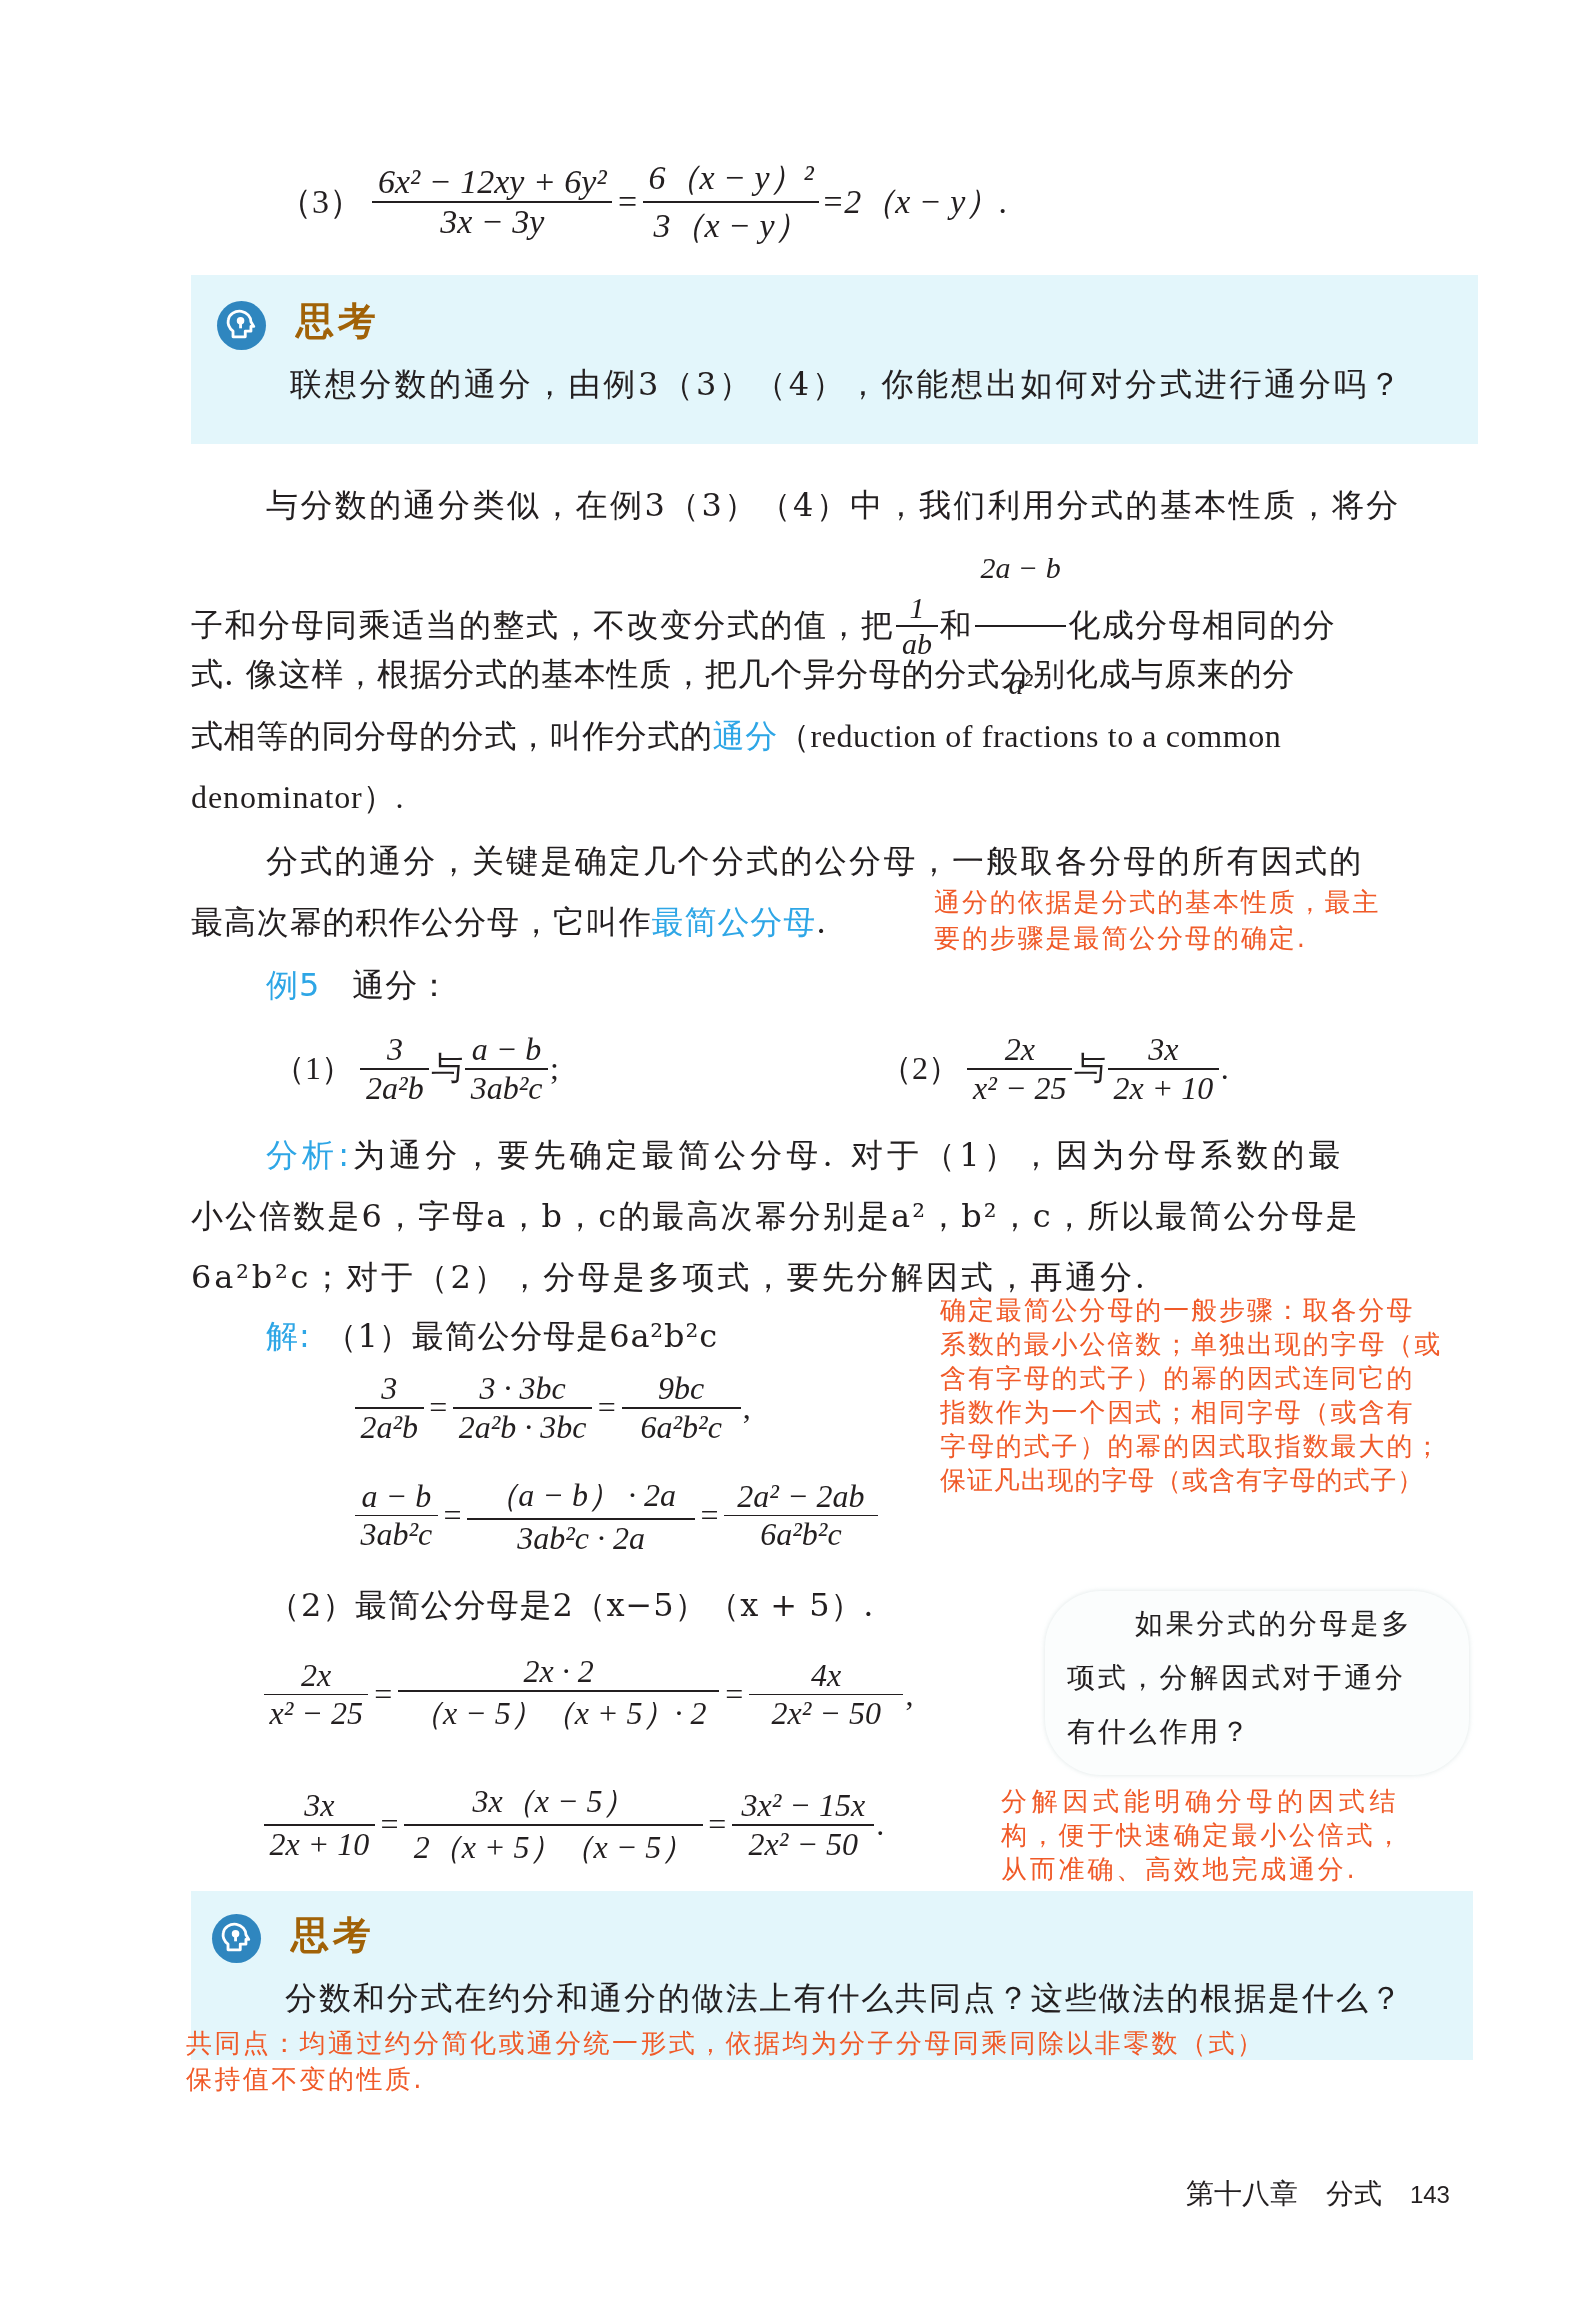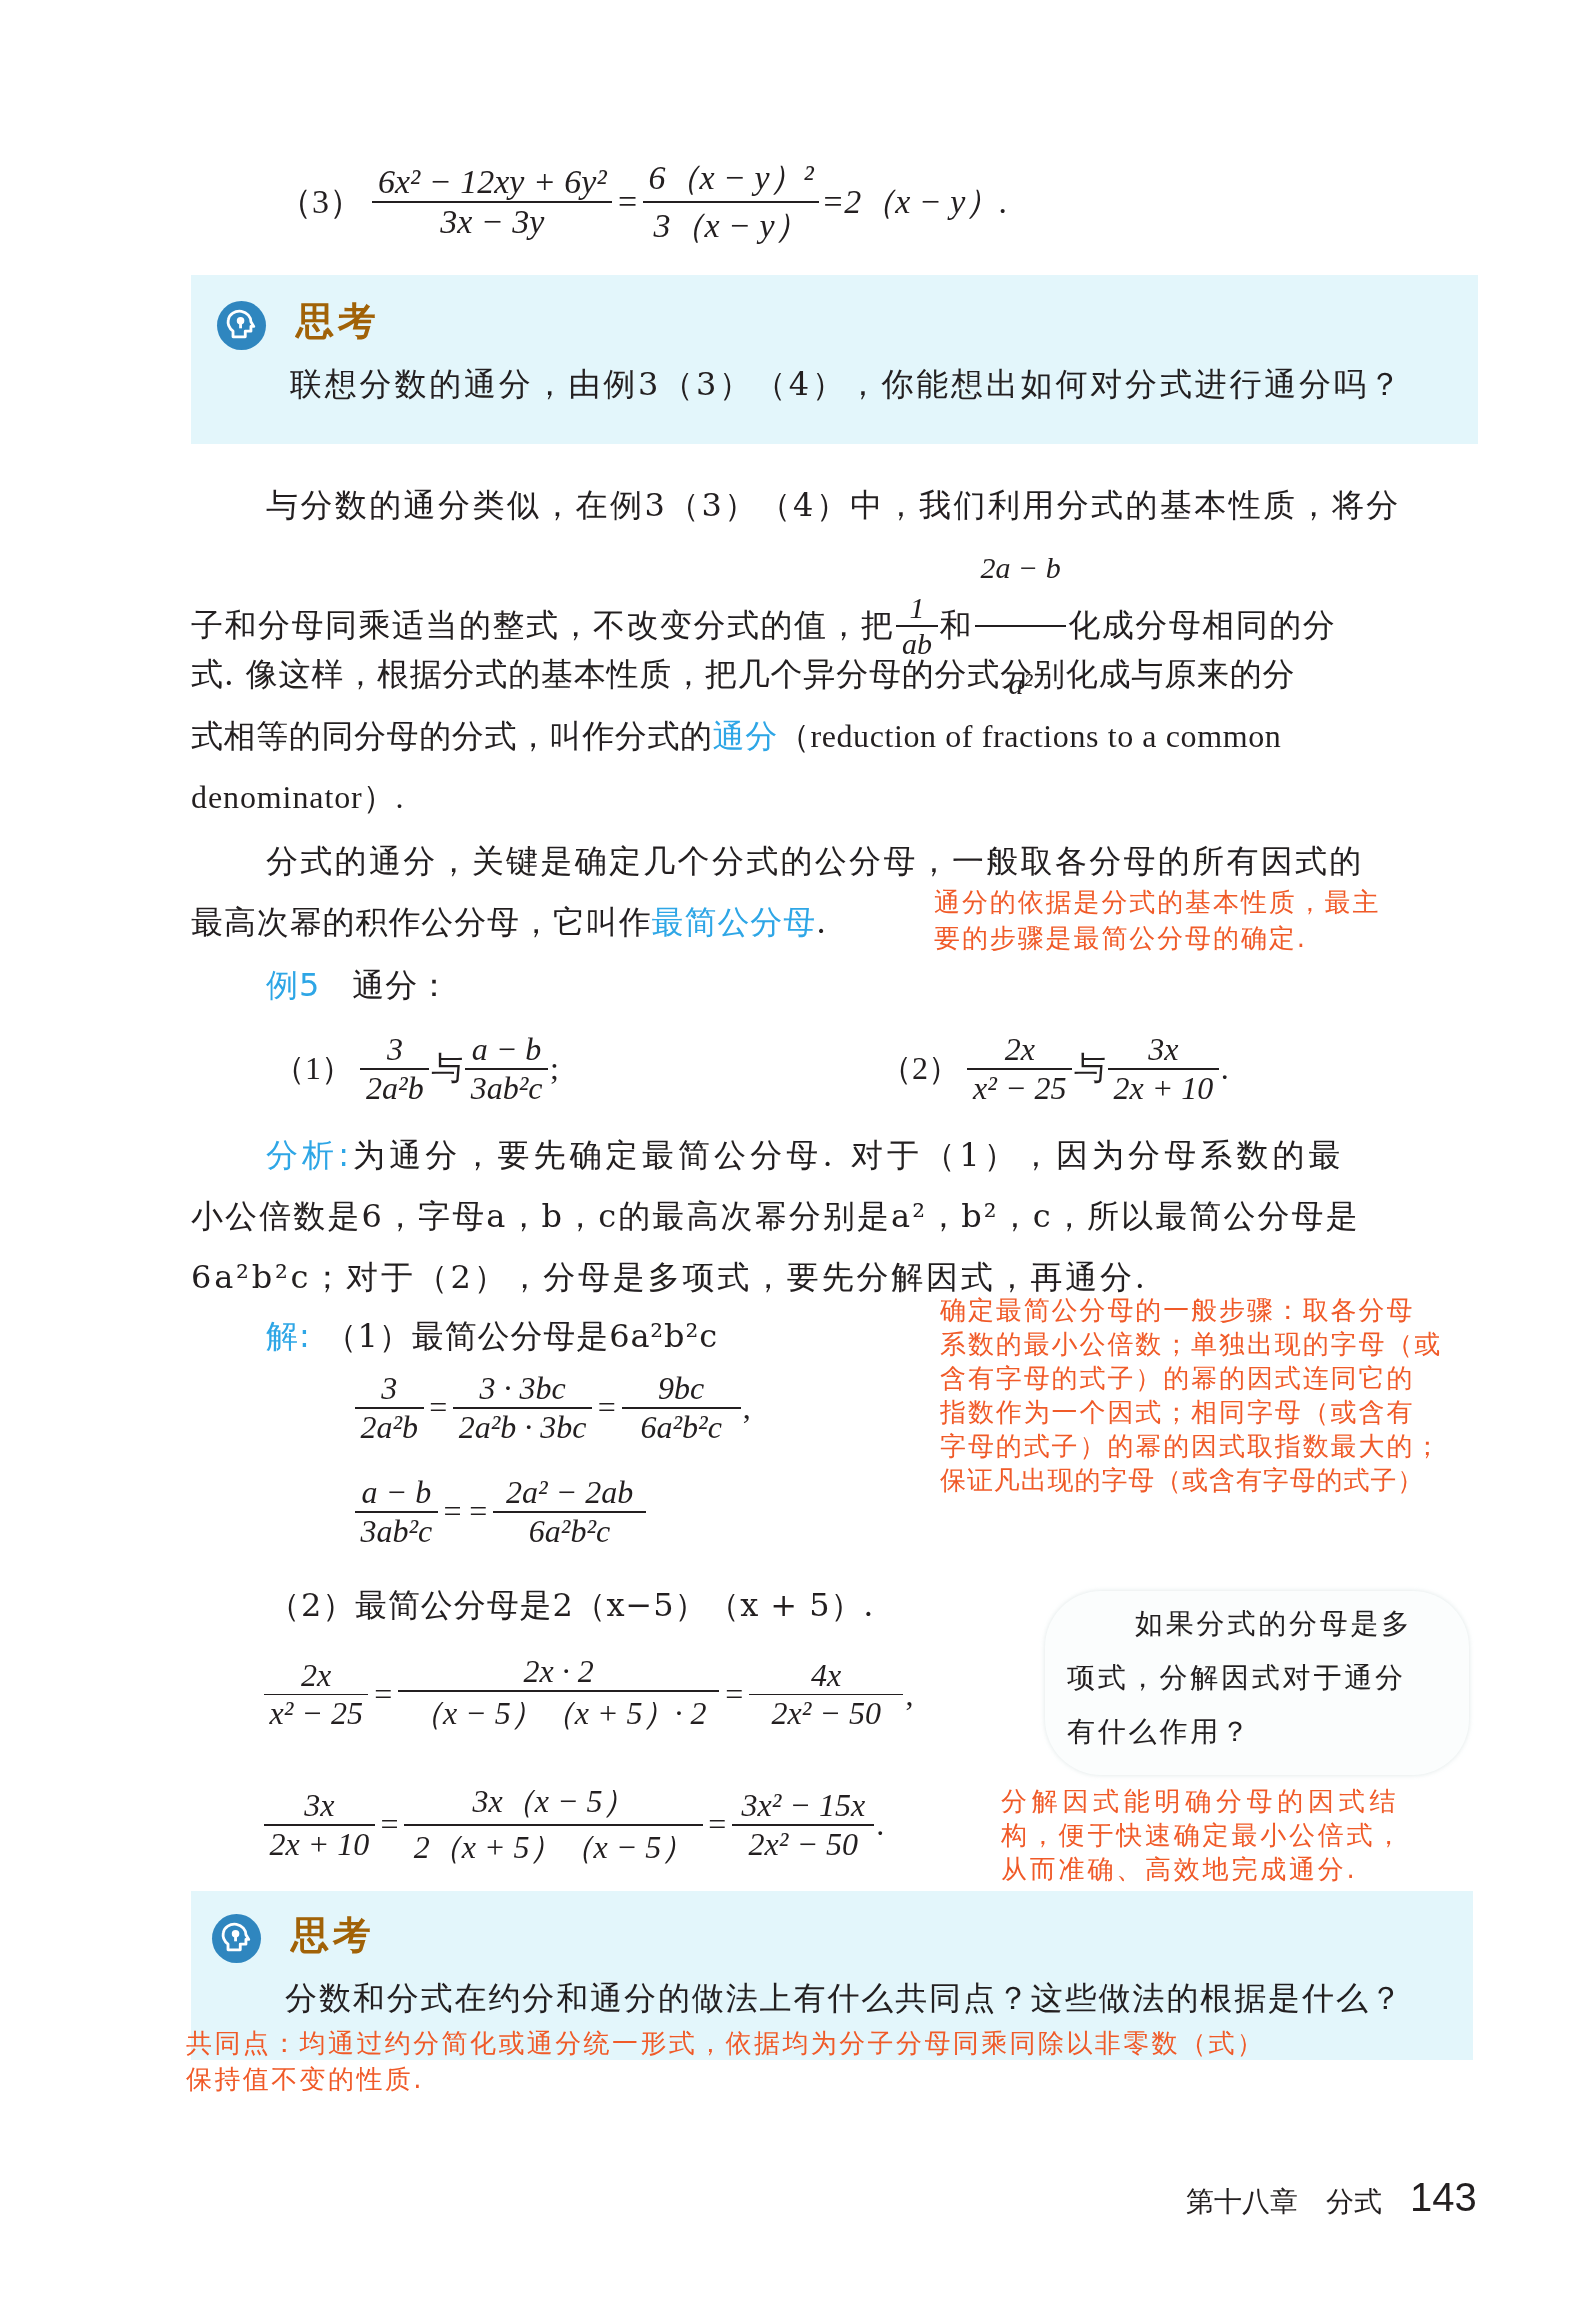--- a/index.html
+++ b/index.html
@@ -21,21 +21,21 @@
   .eqrow { position: absolute; display: flex; align-items: center; font-size: 34px; white-space: nowrap; font-family: "Liberation Serif", serif; }
   .eqrow .op { margin: 0 3.8px; font-style: normal; }
   
   .think { position: absolute; left: 191px; width: 1287px; background: #e3f6fb; }
   .think-icon { position: absolute; width: 49px; height: 49px; border-radius: 50%; background: #2f86bf; }
   .think-title { position: absolute; font-family: "DejaVu Sans", sans-serif; font-size: 38px; font-weight: bold; color: #a16207; letter-spacing: 3.8px; }
   .handnote { position: absolute; font-family: "DejaVu Sans", sans-serif; color: #f05a28; font-size: 26px; line-height: 34px; white-space: nowrap; letter-spacing: 0.9px; }
   .bubble { position: absolute; left: 1045px; top: 1591px; width: 424px; height: 184px; border-radius: 56px; background: #fbfdfd; box-shadow: 0 0 5.6px rgba(200,215,215,0.6); }
   .bubble-text { position: absolute; font-family: "DejaVu Sans", sans-serif; font-size: 28px; line-height: 55px; white-space: nowrap; letter-spacing: 2.8px; }
   .footer { position: absolute; top: 2175px; left: 1186px; font-size: 28px; white-space: nowrap; }
-  .footer .pg { font-family: "Liberation Sans", sans-serif; font-size: 40px; margin-left: 19px; }
+  .footer .pg { font-family: "Liberation Sans", sans-serif; font-size: 24px; margin-left: 19px; }
 </style>
 </head>
 <body>
 
 <div class="eqrow" style="left:278px; top:155px; font-size:34px;">
   <span class="up" style="margin-right:7.5px;">（3）</span>
   <span class="frac math">
     <span class="num">6x² − 12xy + 6y²</span>
     <span class="bar"></span>
     <span class="den">3x − 3y</span>
@@ -157,20 +157,25 @@
     </span>
   <span class="up">,</span>
 </div>
 <div class="eqrow" style="left:353px; top:1474px; font-size:32px;">
   <span class="frac math">
       <span class="num">a − b</span>
       <span class="bar"></span>
       <span class="den">3ab²c</span>
     </span>
   <span class="op">=</span>
+  <span class="frac math">
+      <span class="num" style="padding:0 19px;">（a − b） · 2a</span>
+      <span class="bar"></span>
+      <span class="den" style="padding:0 19px;">3ab²c · 2a</span>
+    </span>
   <span class="op">=</span>
   <span class="frac math">
       <span class="num" style="padding:0 13px;">2a² − 2ab</span>
       <span class="bar"></span>
       <span class="den" style="padding:0 13px;">6a²b²c</span>
     </span>
 </div>
 
 <div class="abs" style="left:940px; top:1293px;">
   <div class="handnote" style="position:relative; letter-spacing:1.9px;">确定最简公分母的一般步骤：取各分母</div>

